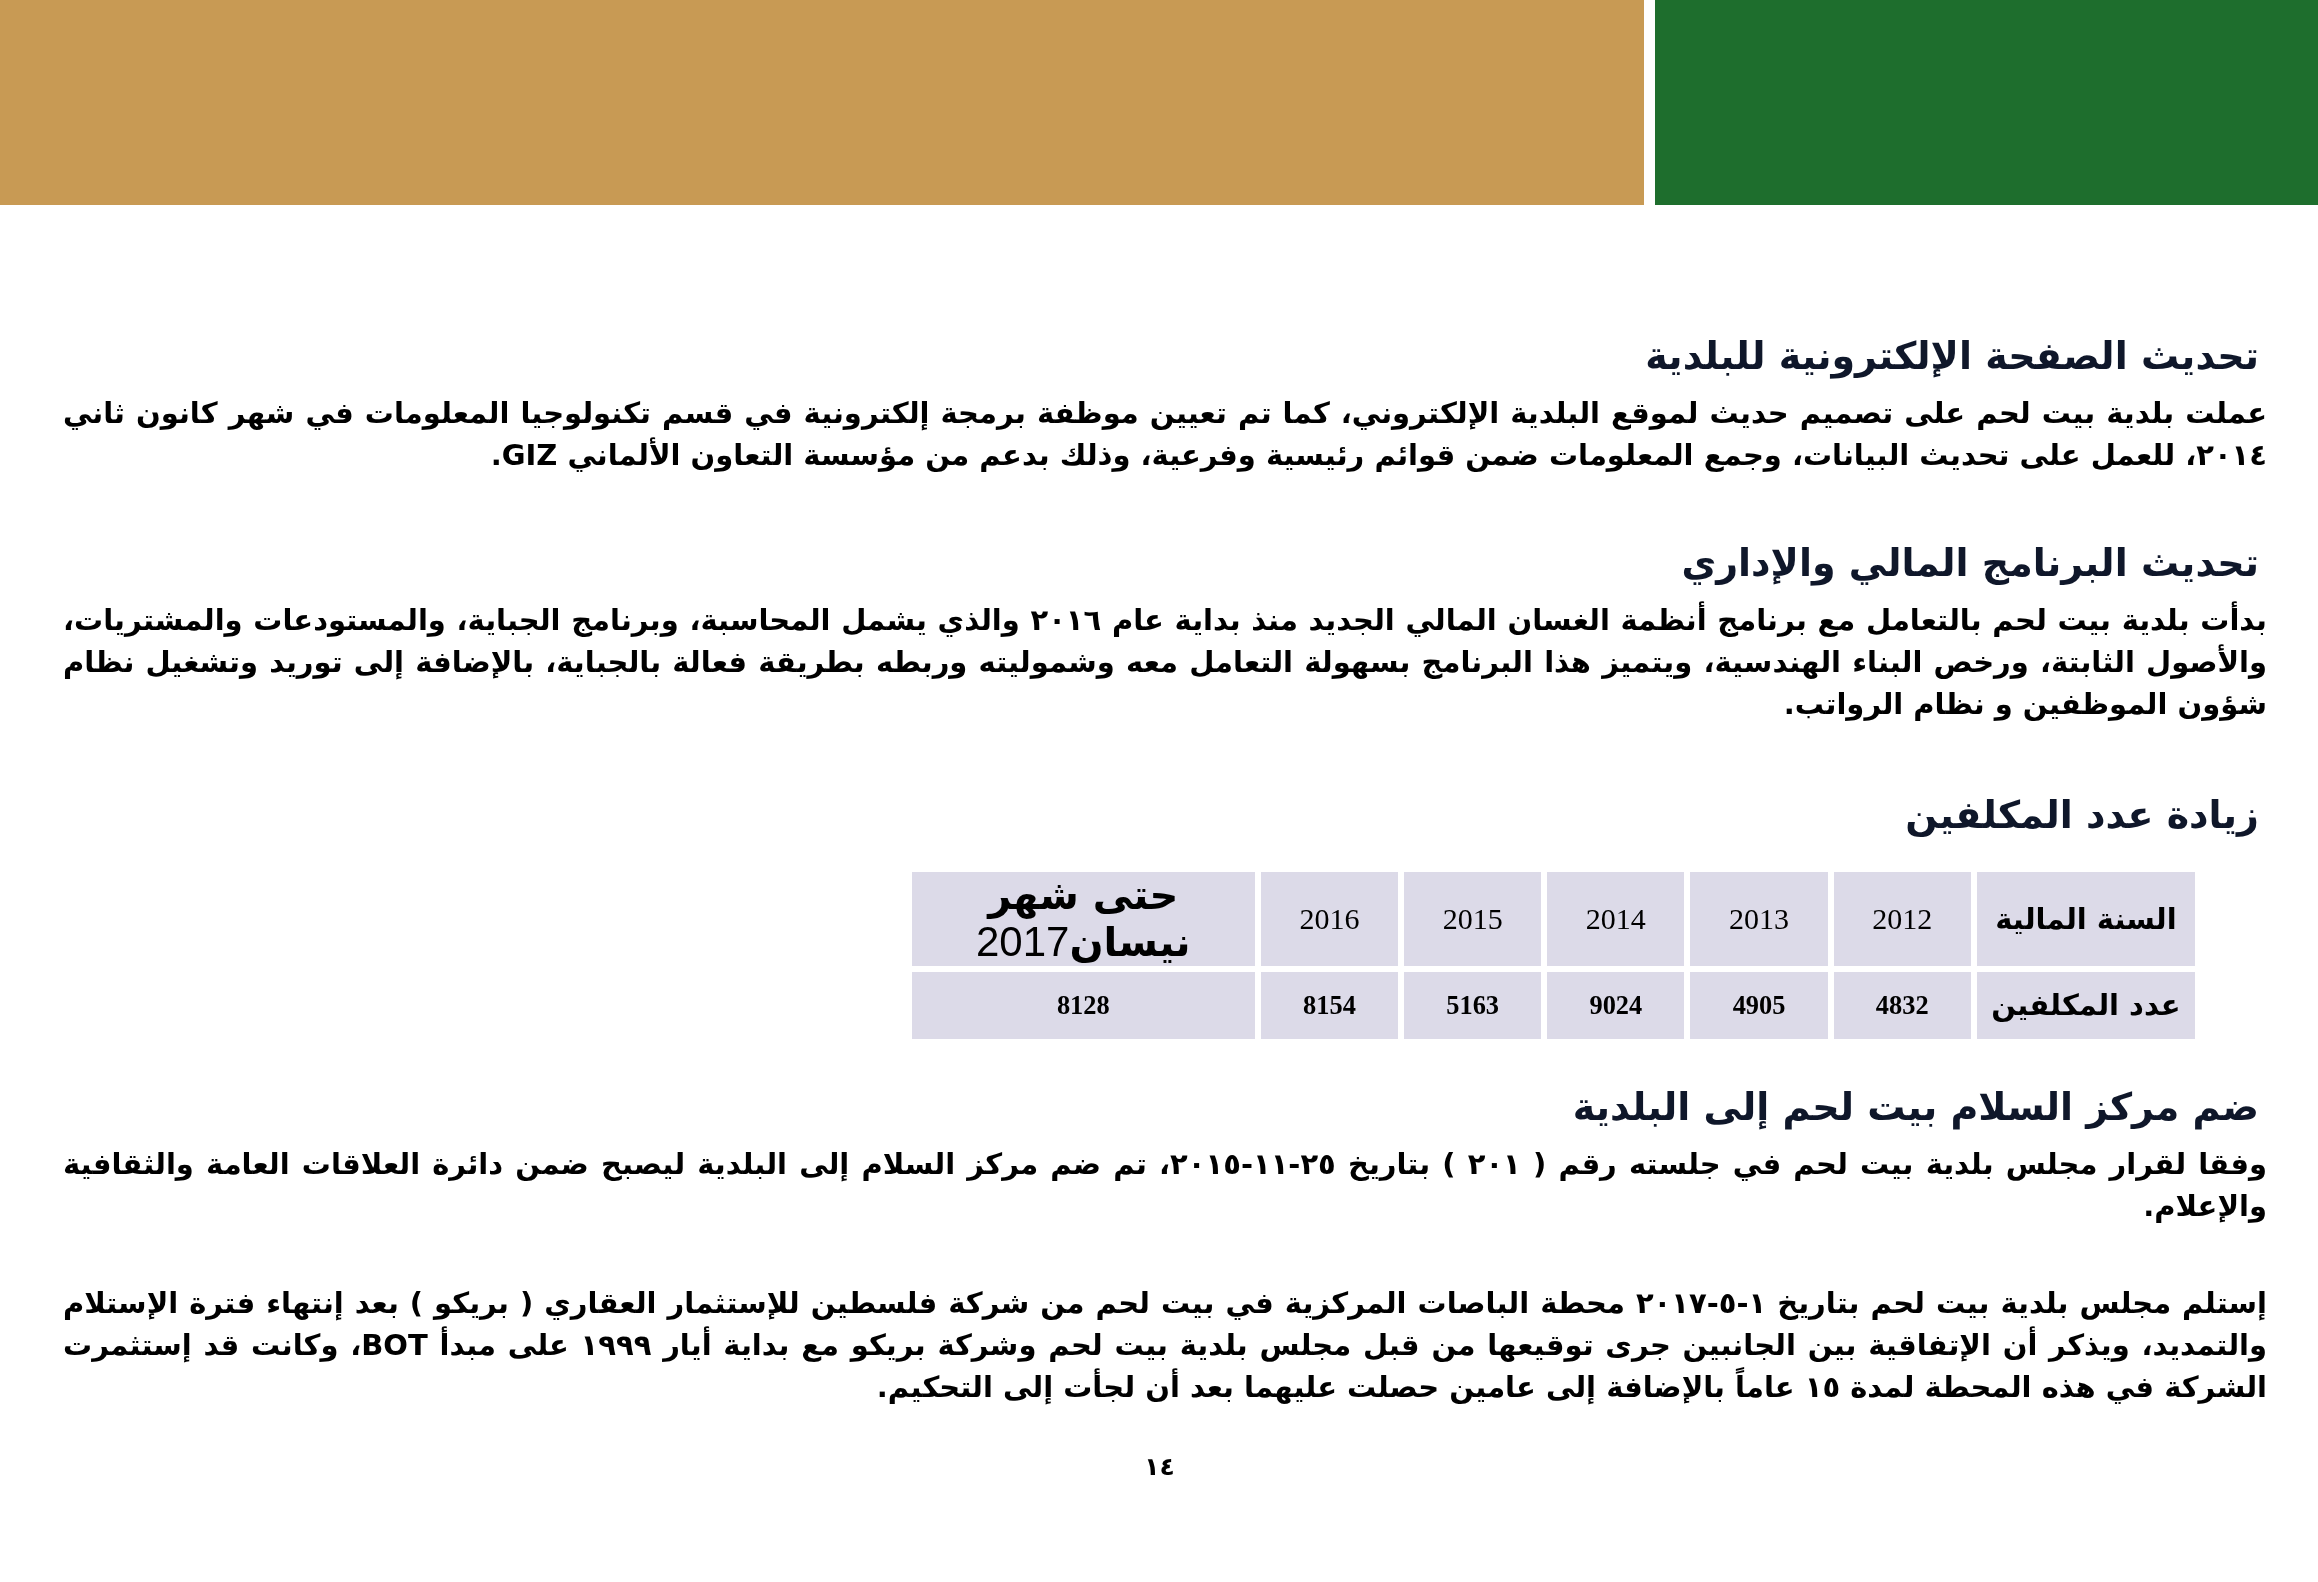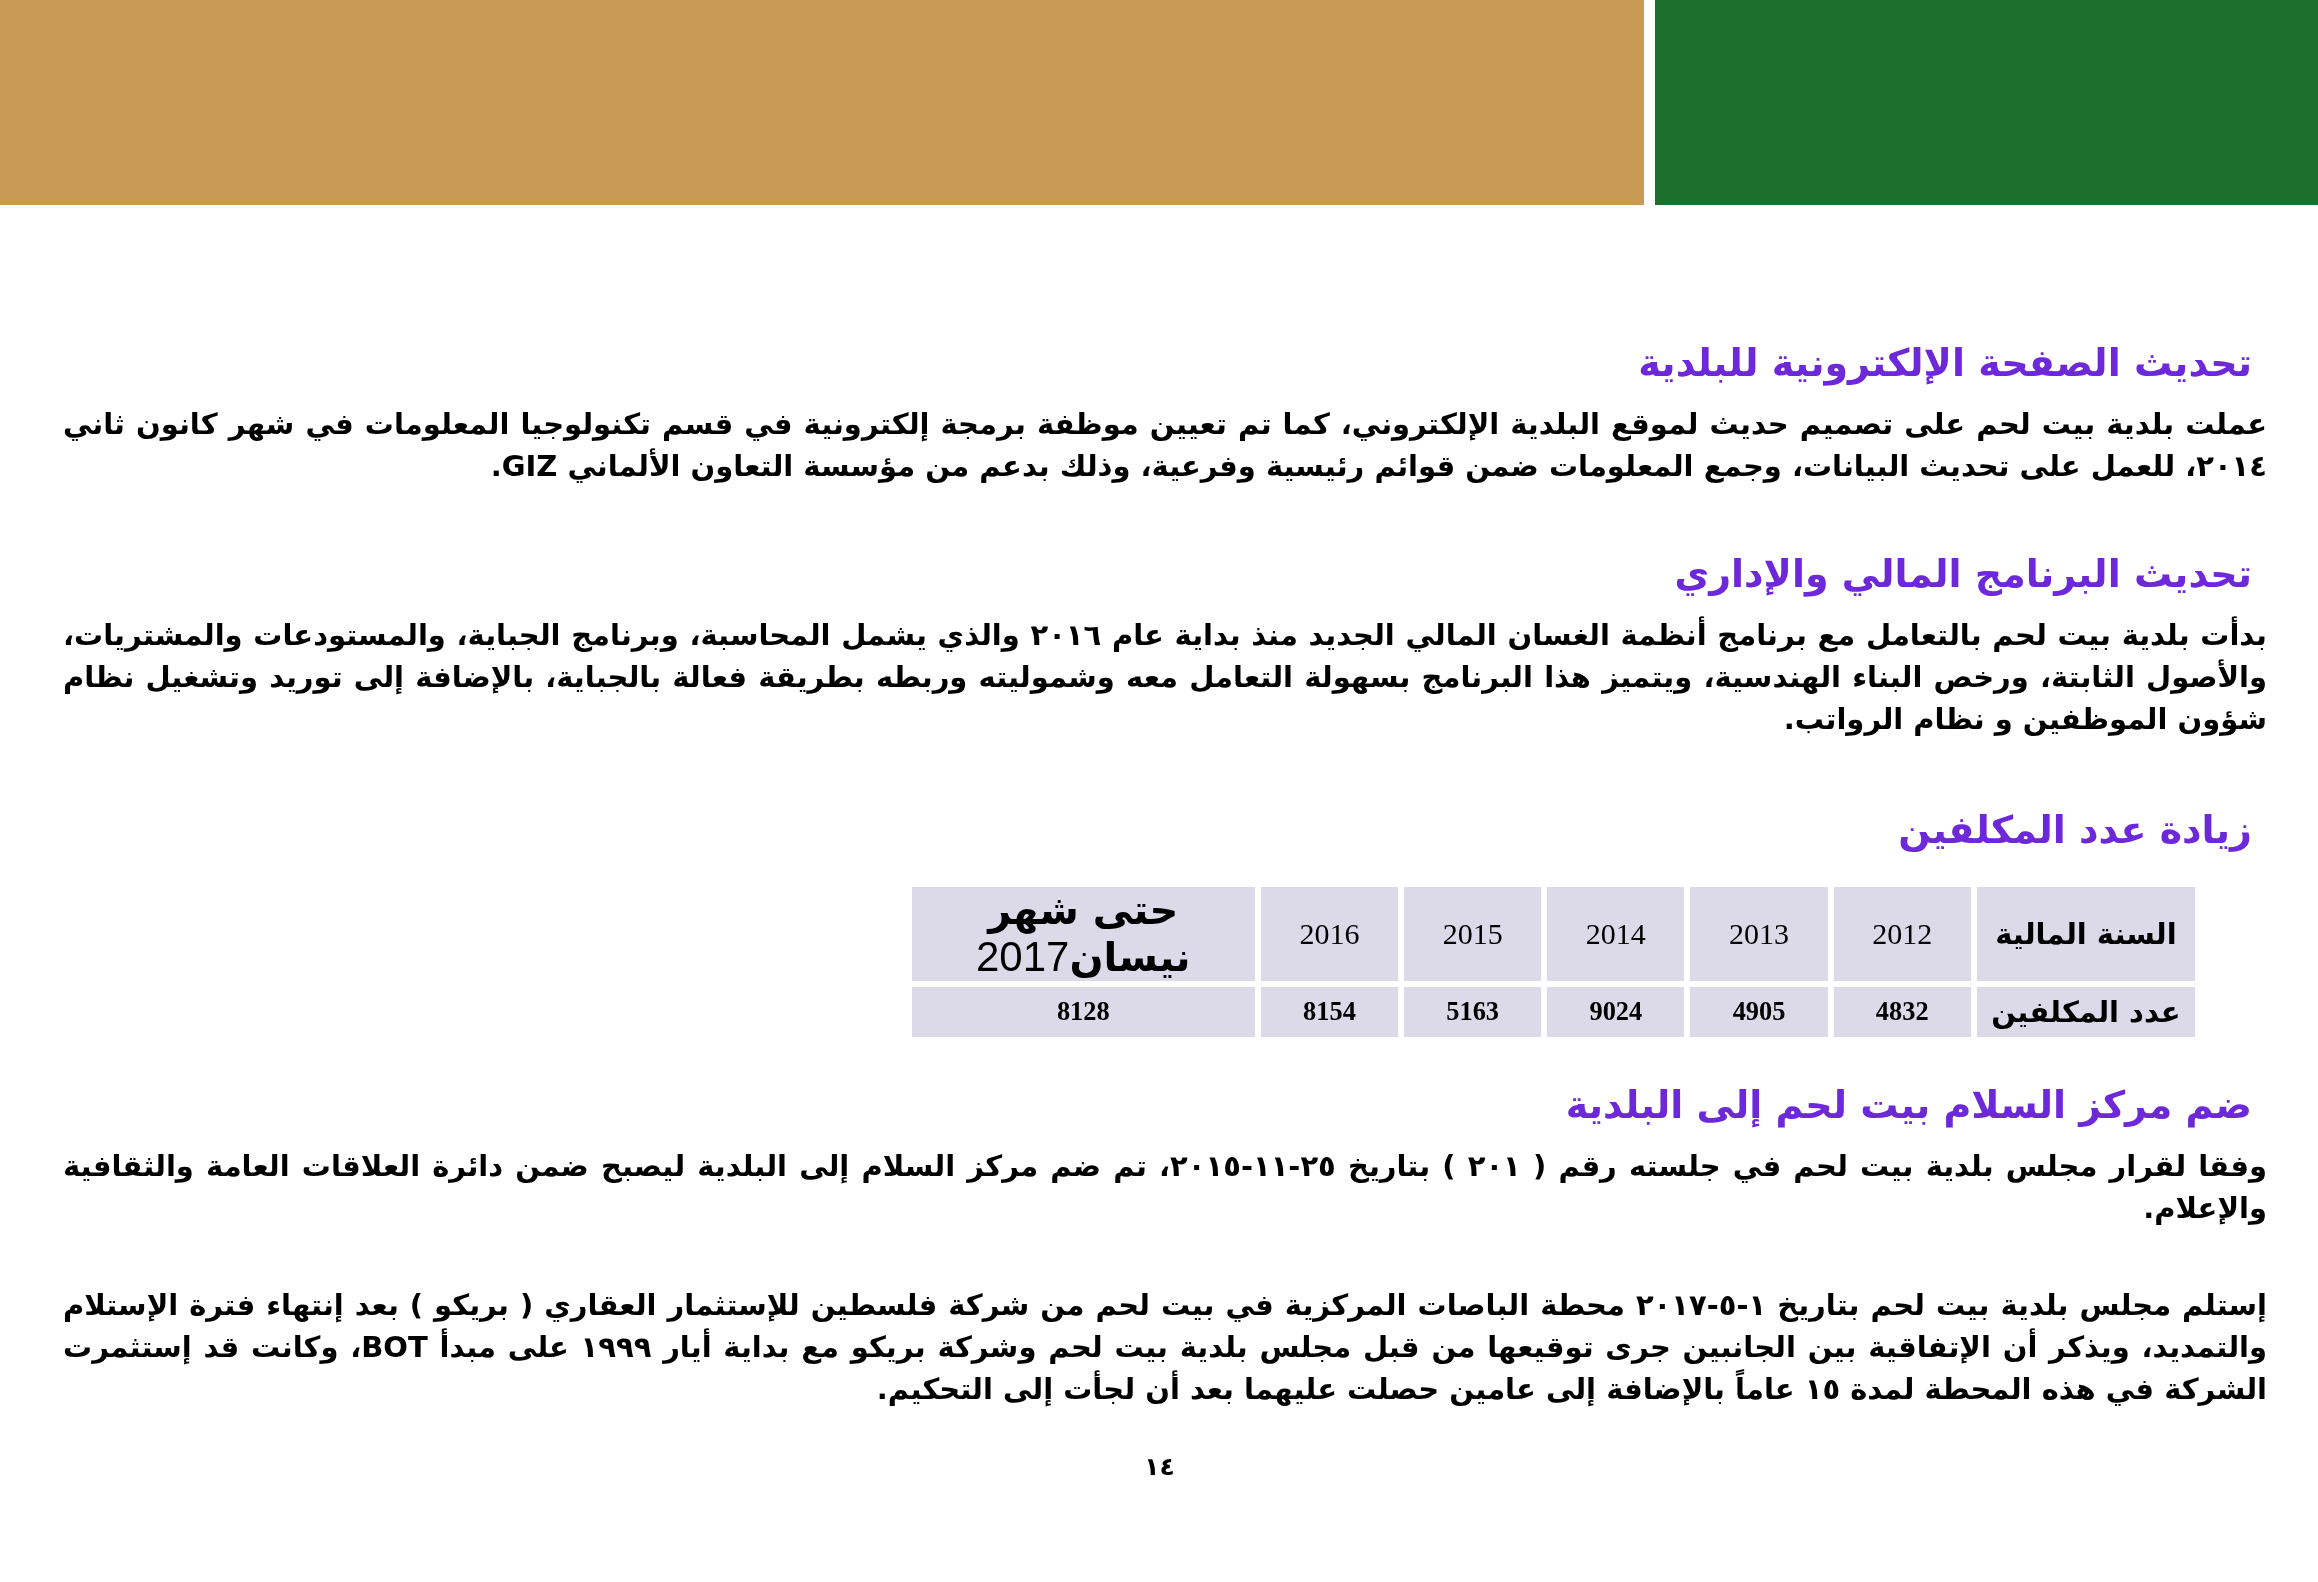--- a/index.html
+++ b/index.html
@@ -26,22 +26,22 @@
   .bar-gap   { width: 10.6px; background: #ffffff; }
   .bar-green { flex: 1; background: #1E6E2D; }
 
   
   .content {
     direction: rtl;
     padding: 118px 52px 0 63px;
   }
 
   .section-heading {
-    margin: 15px;
-    color: #6d28d9;
+    margin: 8px;
+    color: #0f172a;
     font-size: 38px;
     font-weight: bold;
     line-height: 1.35;
     text-align: right;
   }
 
   .body-text {
     margin: 11px 0 0 0;
     font-size: 29px;
     font-weight: bold;
@@ -61,21 +61,21 @@
     margin: 24px 66px 0 0;
     direction: rtl;
   }
   .taxpayers-table td {
     background: #DCDAE8;
     text-align: center;
     vertical-align: middle;
     padding: 0 6.6px;
   }
   .row-header td { height: 57px; }
-  .row-values td { height: 50px; }
+  .row-values td { height: 67px; }
 
   .col-label { width: 205px; font-size: 29px; font-weight: bold; }
   .col-year  { width: 124px; font-family: "Liberation Serif", serif; font-size: 30px; font-weight: normal; }
   .col-until { width: 330px; }
 
   .until-label {
     font-size: 40px;
     font-weight: bold;
   }
   .until-year {

